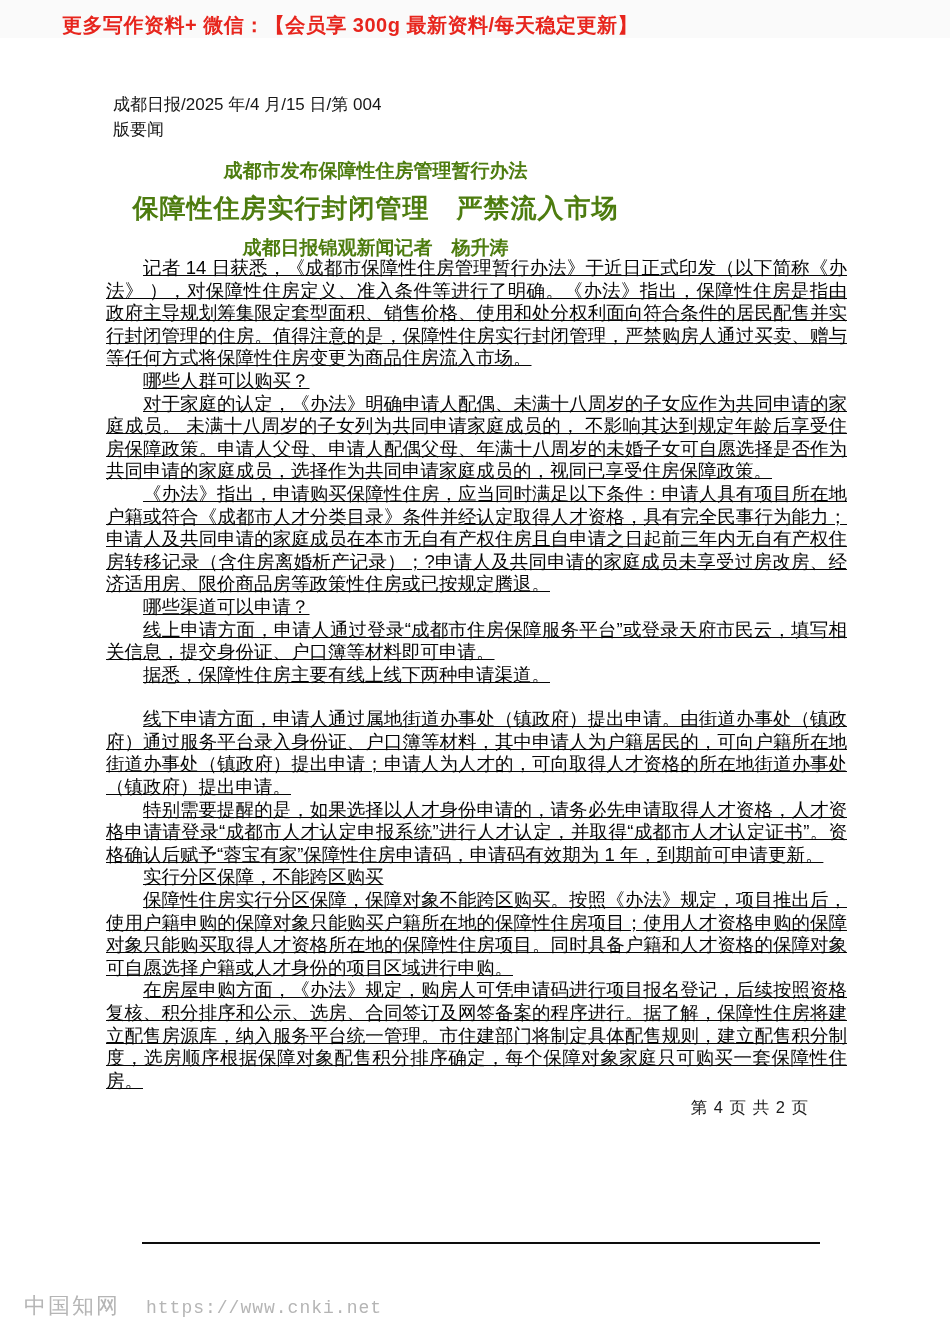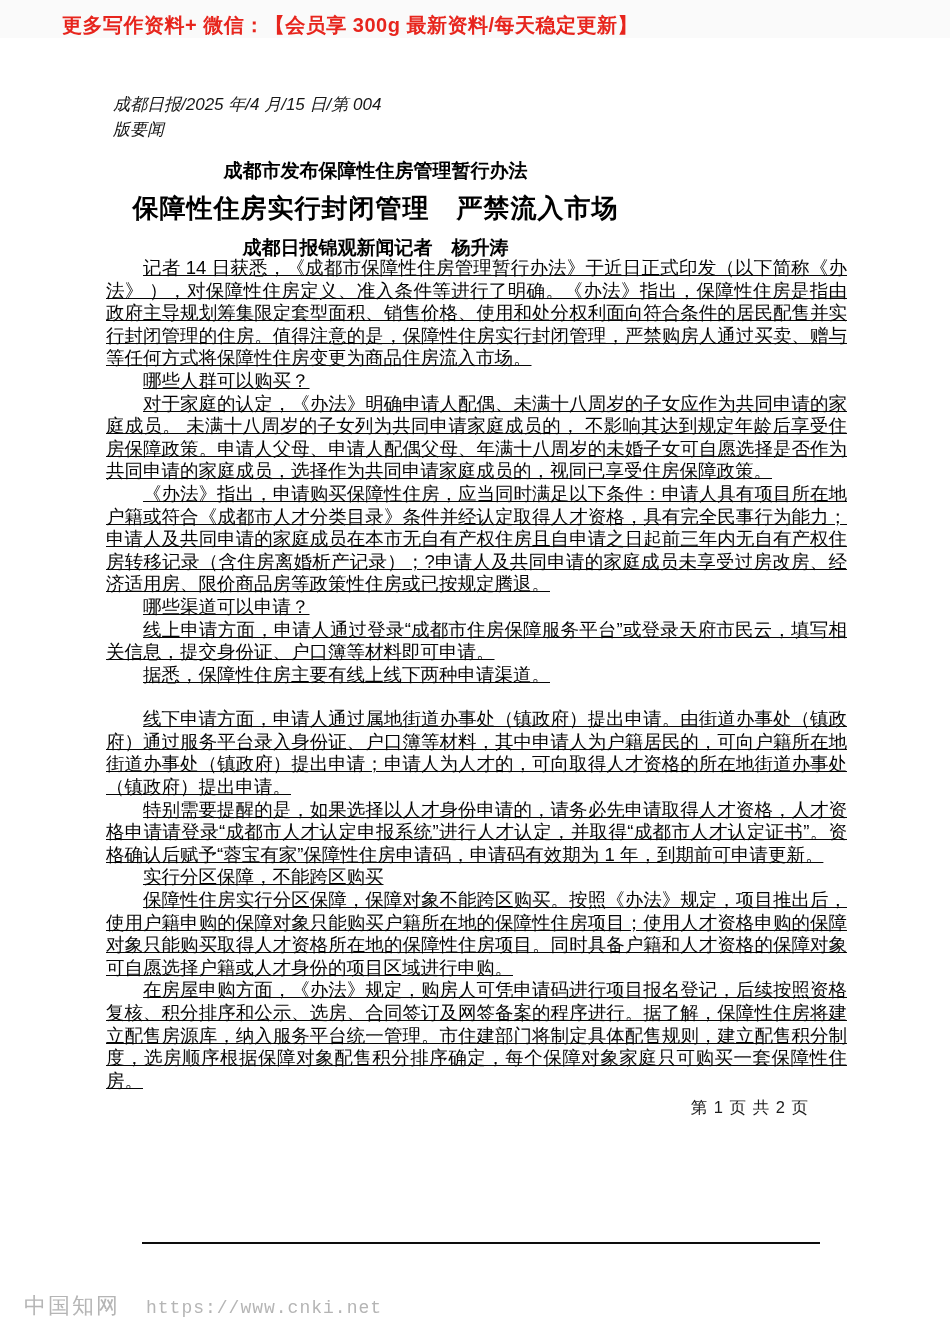--- a/index.html
+++ b/index.html
@@ -14,25 +14,25 @@
     position:absolute; top:0; left:0; width:950px; height:38px;
     background:#fafafa;
   }
   .banner-text {
     position:absolute; left:62px; top:12px;
     font-size:20px; font-weight:700; letter-spacing:0.5px;
     white-space:nowrap;
   }
   .masthead {
     position:absolute; left:113px; top:92px;
-    font-size:17px; line-height:25px; color:#161616;font-style:italic;
+    font-size:17px; line-height:25px; color:#161616;
   }
   .title-block {
     position:absolute; top:158px; left:0; width:751px;
-    text-align:center; color:#000000;
+    text-align:center; color:#4d7c0f;
   }
   .kicker { font-size:19px; font-weight:600; }
   .title  { font-size:26px; font-weight:700; margin:7px 0 0 0; letter-spacing:1px; }
   .byline { font-size:19px; font-weight:600; margin-top:9px; }
   .article-body {
     position:absolute; left:106px; top:257px; width:741px;
     font-size:18.5px; line-height:22.6px;
     text-align:justify; color:#060606;
   }
   .article-body p { margin:0; text-indent:2em;text-decoration:underline; }
@@ -85,21 +85,21 @@
       <p class="body">线上申请方面，申请人通过登录“成都市住房保障服务平台”或登录天府市民云，填写相关信息，提交身份证、户口簿等材料即可申请。</p>
       <p class="body">据悉，保障性住房主要有线上线下两种申请渠道。</p>
       <div class="spacer"></div>
       <p class="body">线下申请方面，申请人通过属地街道办事处（镇政府）提出申请。由街道办事处（镇政府）通过服务平台录入身份证、户口簿等材料，其中申请人为户籍居民的，可向户籍所在地街道办事处（镇政府）提出申请；申请人为人才的，可向取得人才资格的所在地街道办事处（镇政府）提出申请。</p>
       <p class="body">特别需要提醒的是，如果选择以人才身份申请的，请务必先申请取得人才资格，人才资格申请请登录“成都市人才认定申报系统”进行人才认定，并取得“成都市人才认定证书”。资格确认后赋予“蓉宝有家”保障性住房申请码，申请码有效期为 1 年，到期前可申请更新。</p>
       <p class="heading">实行分区保障，不能跨区购买</p>
       <p class="body">保障性住房实行分区保障，保障对象不能跨区购买。按照《办法》规定，项目推出后，使用户籍申购的保障对象只能购买户籍所在地的保障性住房项目；使用人才资格申购的保障对象只能购买取得人才资格所在地的保障性住房项目。同时具备户籍和人才资格的保障对象可自愿选择户籍或人才身份的项目区域进行申购。</p>
       <p class="body">在房屋申购方面，《办法》规定，购房人可凭申请码进行项目报名登记，后续按照资格复核、积分排序和公示、选房、合同签订及网签备案的程序进行。据了解，保障性住房将建立配售房源库，纳入服务平台统一管理。市住建部门将制定具体配售规则，建立配售积分制度，选房顺序根据保障对象配售积分排序确定，每个保障对象家庭只可购买一套保障性住房。</p>
     </div>
 
-  <div class="pagination">第 1 页 共 2 页</div>
+  <div class="pagination">第 4 页 共 2 页</div>
 
   <div class="divider"></div>
 
   <div class="cnki">
     <span class="cnki-name" style="color: rgb(181, 181, 181);">中国知网</span>
     <span class="cnki-url" style="color: rgb(181, 181, 181);">https://www.cnki.net</span>
   </div>
 
 </div>
 

